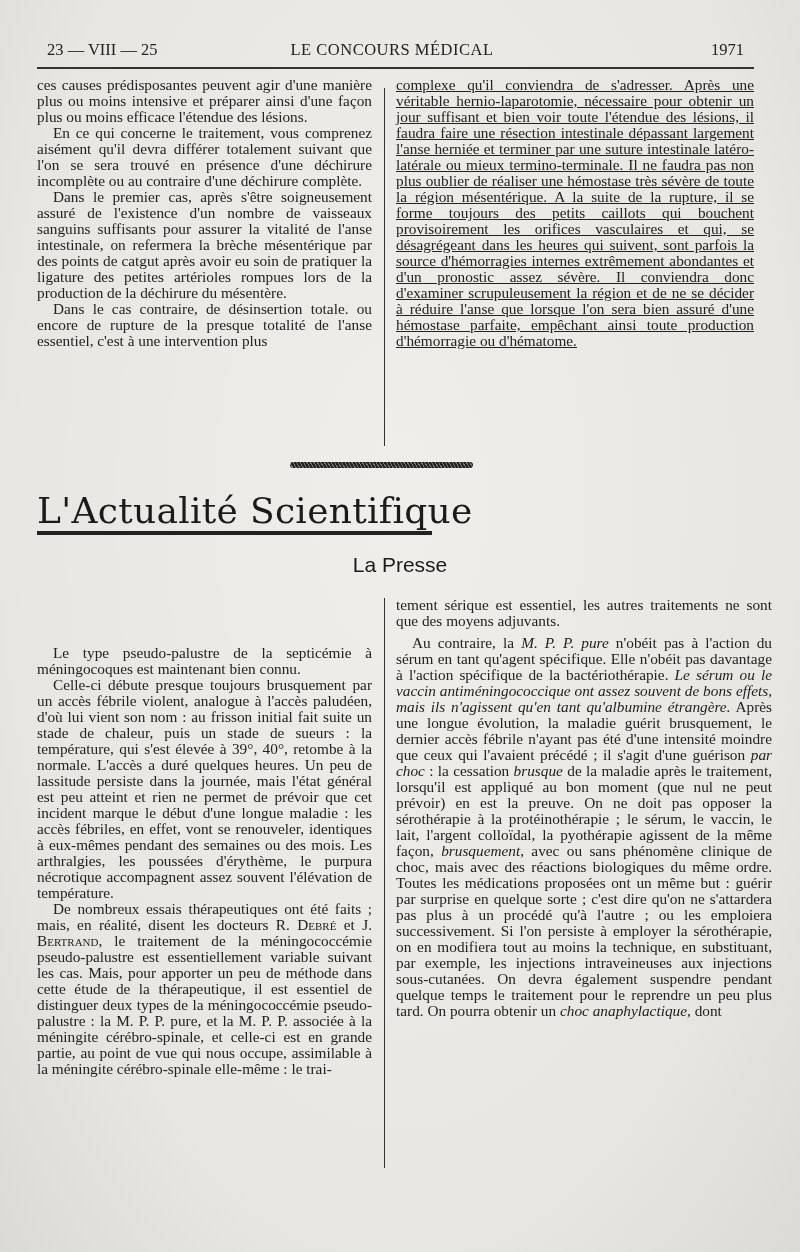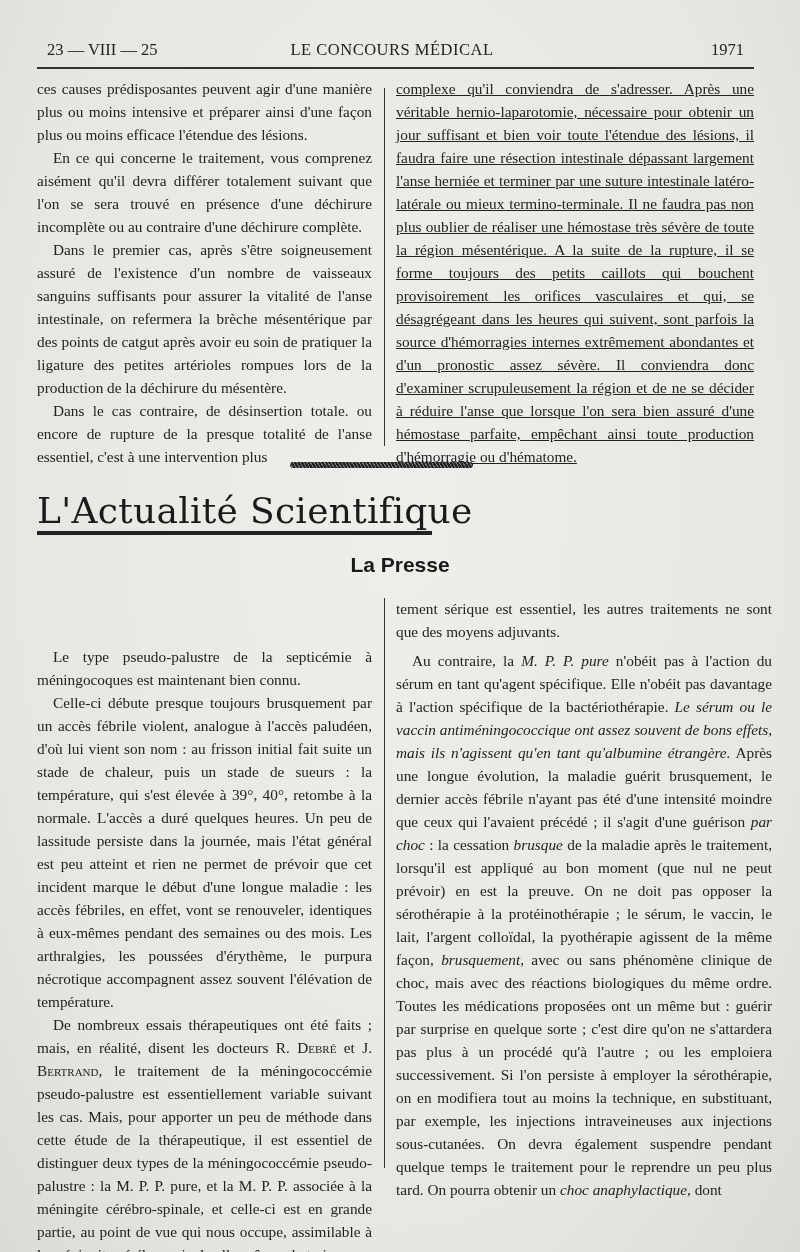--- a/index.html
+++ b/index.html
@@ -19,21 +19,21 @@
     font-family: "Liberation Serif", serif; font-size: 16.5px; color: #222;
   }
   .header .left { position: absolute; left: 10px; top: 2px; }
   .header .center { position: absolute; left: 0; right: 8px; top: 2px; text-align: center; letter-spacing: 0.5px; }
   .header .right { position: absolute; right: 11px; top: 2px; margin-left: 30px; }
   .header-rule { position: absolute; top: 67px; left: 37px; width: 717px; border-top: 2px solid #333; }
 
   .col {
     position: absolute;
     font-family: "Liberation Serif", serif;
-    font-size: 15.3px; line-height: 23px;
+    font-size: 15.3px; line-height: 16px;
     text-align: justify; color: #222;
   }
   .col p { margin: 0; text-indent: 16px; }
   .col p.noindent { text-indent: 0; }
   .col-top-left { left: 37px; top: 77px; width: 335px; }
   .col-top-right { left: 396px; top: 77px; width: 358px; text-decoration: underline; }
   .vrule { position: absolute; left: 384px; width: 0; border-left: 1.5px solid #333; }
   .vrule-top { top: 88px; height: 358px; }
   .vrule-bottom { top: 598px; height: 570px; }
 
@@ -43,21 +43,21 @@
     border-radius: 3px;
   }
   .section-title {
     position: absolute; top: 490px; left: 37px;
     font-family: "DejaVu Serif", serif; font-size: 36px; color: #1a1a1a;
     letter-spacing: 0.3px; font-weight: normal;
   }
   .section-rule { position: absolute; top: 531px; left: 37px; width: 395px; border-top: 4px solid #222; }
   .subsection-title {
     position: absolute; top: 553px; left: 0; width: 800px; text-align: center;
-    font-family: "Liberation Sans", sans-serif; font-weight: bold; font-size: 21px; color: #1a1a1a;
+    font-family: "Liberation Sans", sans-serif; font-weight: normal; font-size: 21px; color: #1a1a1a;
   }
   .article-title {
     position: absolute; top: 597px; left: 37px; width: 335px; text-align: center;
     font-family: "Liberation Sans", sans-serif; font-weight: bold; font-size: 13.6px; line-height: 18px; color: #222;
   }
   .col-bottom-left { left: 37px; top: 645px; width: 335px; }
   .col-bottom-right { left: 396px; top: 597px; width: 376px; }
   .col p.gap { margin-top: 6px; }
   .sc { font-variant: small-caps; }
   em { font-style: italic; }

